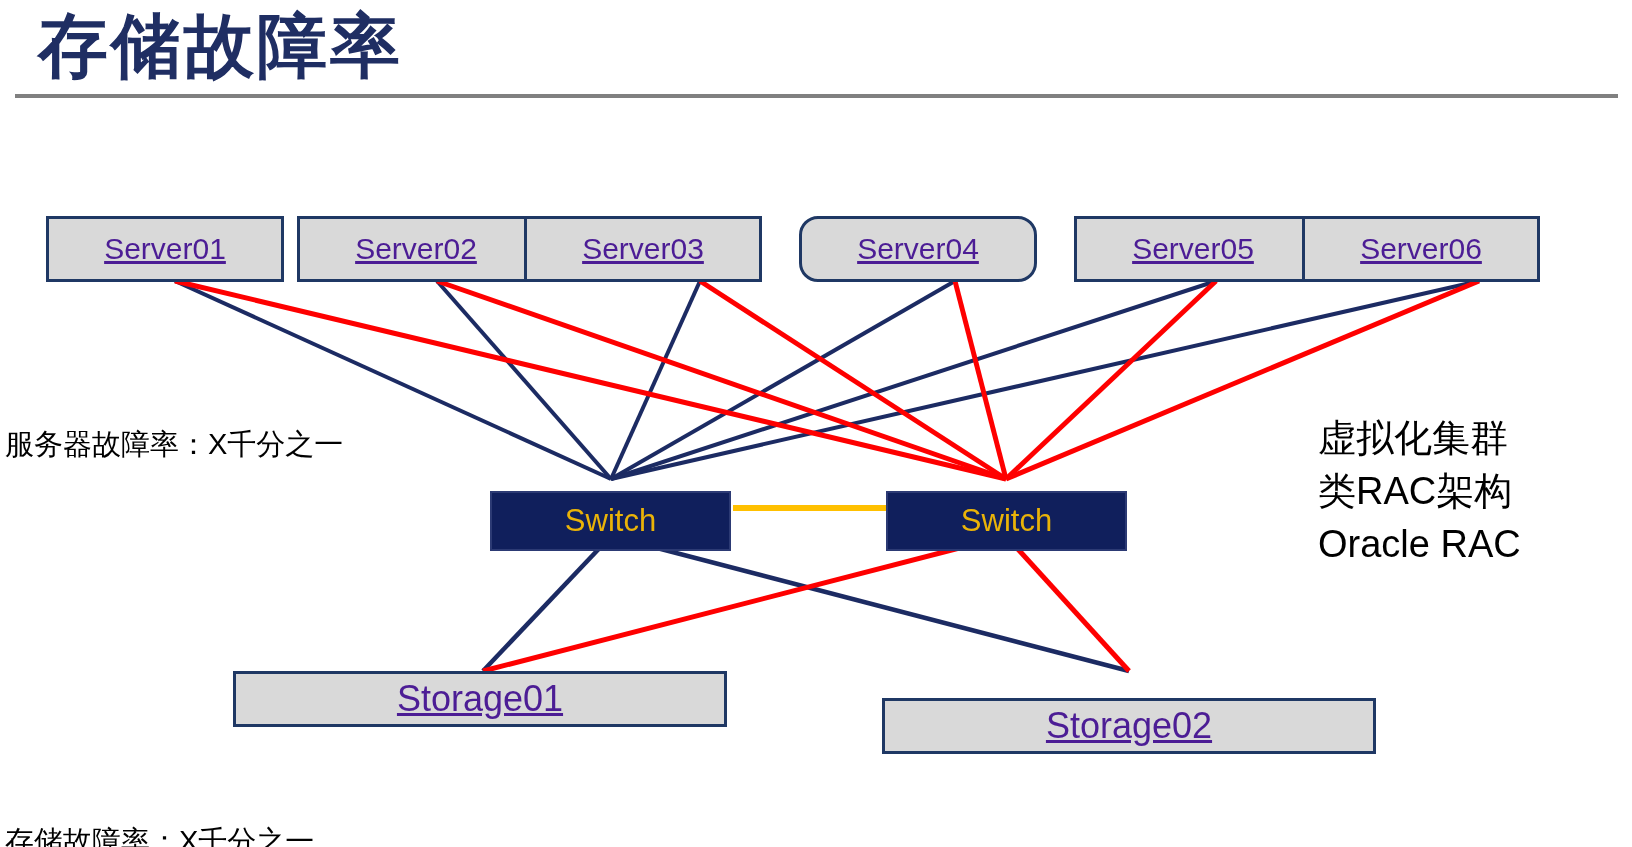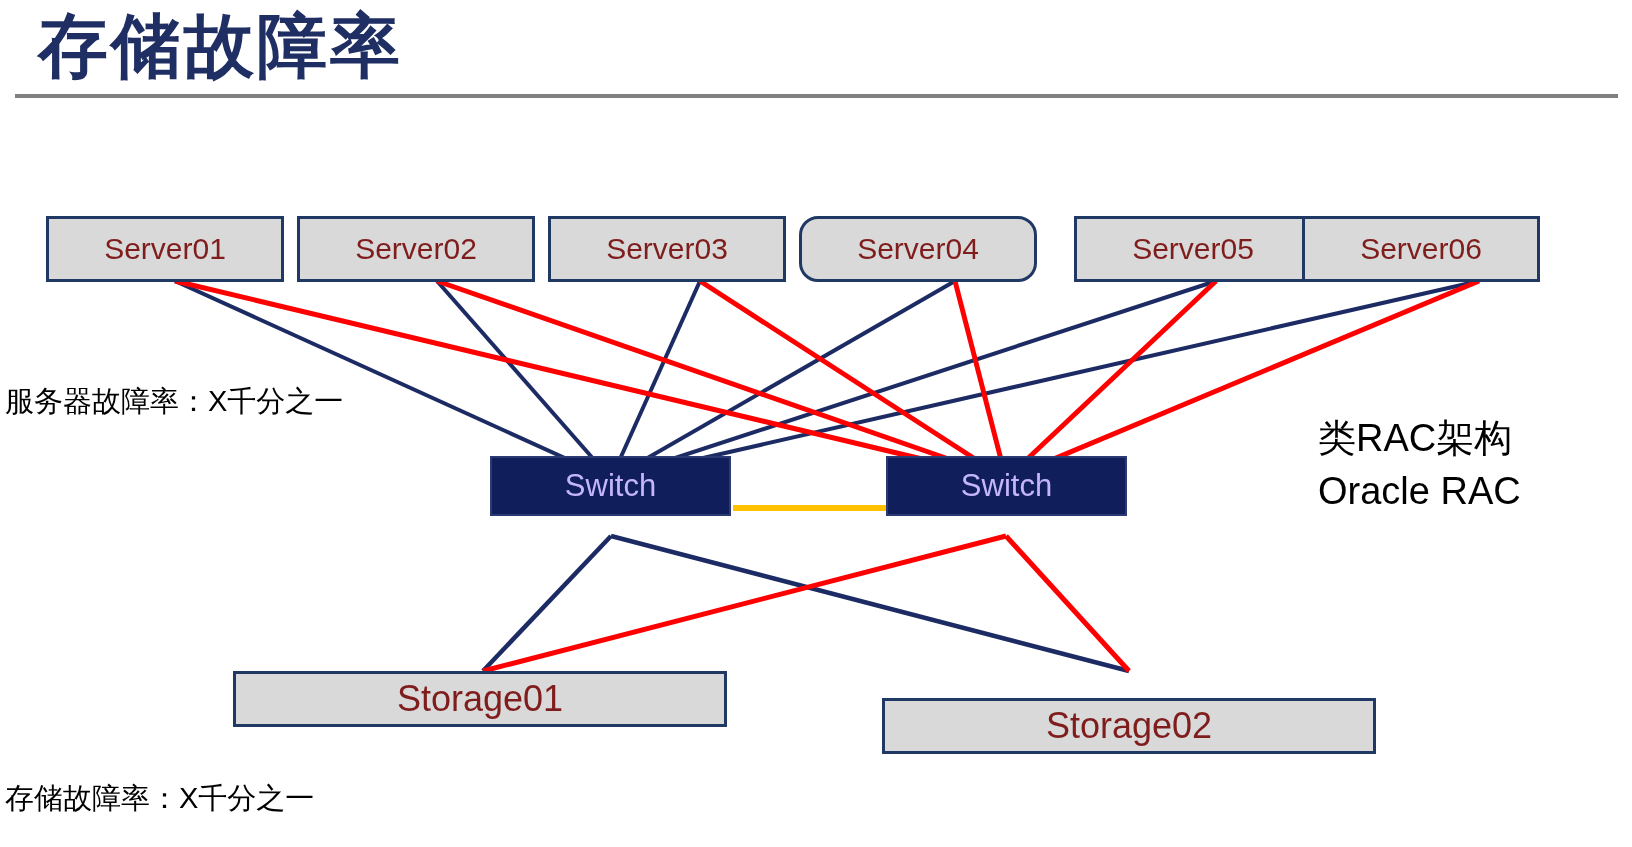--- a/index.html
+++ b/index.html
@@ -13,36 +13,36 @@
     font-size:70px;font-weight:bold;color:var(--title_navy);
     letter-spacing:3px;white-space:nowrap;
   }
   .divider{
     position:absolute;left:15px;top:94px;width:1603px;height:4px;
     background:var(--divider_gray);
   }
   .node{
     position:absolute;display:flex;align-items:center;justify-content:center;
     box-sizing:border-box;background:var(--box_gray);
-    border:3px solid var(--border_navy);color:#7f1d1d;
+    border:3px solid var(--border_navy);color:#4c1d95;text-decoration:underline;
   }
   .server{top:216px;width:238px;height:66px;font-size:30px;}
-  .server.s1{left:46px;} .server.s2{left:297px;} .server.s3{left:548px;}
+  .server.s1{left:46px;} .server.s2{left:297px;} .server.s3{left:524px;}
   .server.s4{left:799px;border-radius:19px;} .server.s5{left:1074px;} .server.s6{left:1302px;}
   .switch{
-    position:absolute;top:456px;width:241px;height:60px;
+    position:absolute;top:491px;width:241px;height:60px;
     display:flex;align-items:center;justify-content:center;
     background:var(--switch_navy);border:2px solid #2c3a74;box-sizing:border-box;
-    color:#c4b5fd;font-size:31px;
+    color:#eab308;font-size:31px;
   }
   .switch.left{left:490px;} .switch.right{left:886px;}
   .storage{top:671px;width:494px;height:56px;font-size:36px;}
   .storage.st1{left:233px;} .storage.st2{left:882px;margin-top:27px;}
   .rate-label{
-    position:absolute;left:5px;color:#000;font-size:29px;white-space:nowrap;
+    position:absolute;left:5px;color:#000;font-size:29px;white-space:nowrap;margin-top:43px;
   }
   .rate-label.top{top:382px;}
   .rate-label.bottom{top:779px;}
   .side-note{
     position:absolute;left:1318px;top:412px;color:#000;
     font-size:38px;line-height:53px;white-space:nowrap;
   }
   svg.links{position:absolute;left:0;top:0;z-index:1;}
   .node,.switch{z-index:2;}
   .title,.rate-label,.side-note,.divider{z-index:3;}
@@ -92,15 +92,16 @@
 <div class="switch left">Switch</div>
 <div class="switch right">Switch</div>
 
 <div class="node storage st1">Storage01</div>
 <div class="node storage st2">Storage02</div>
 
 <div class="rate-label top">服务器故障率：X千分之一</div>
 <div class="rate-label bottom">存储故障率：X千分之一</div>
 
 <div class="side-note">
+  <div>虚拟化集群</div>
   <div>类RAC架构</div>
   <div>Oracle RAC</div>
 </div>
 
 </body></html>

